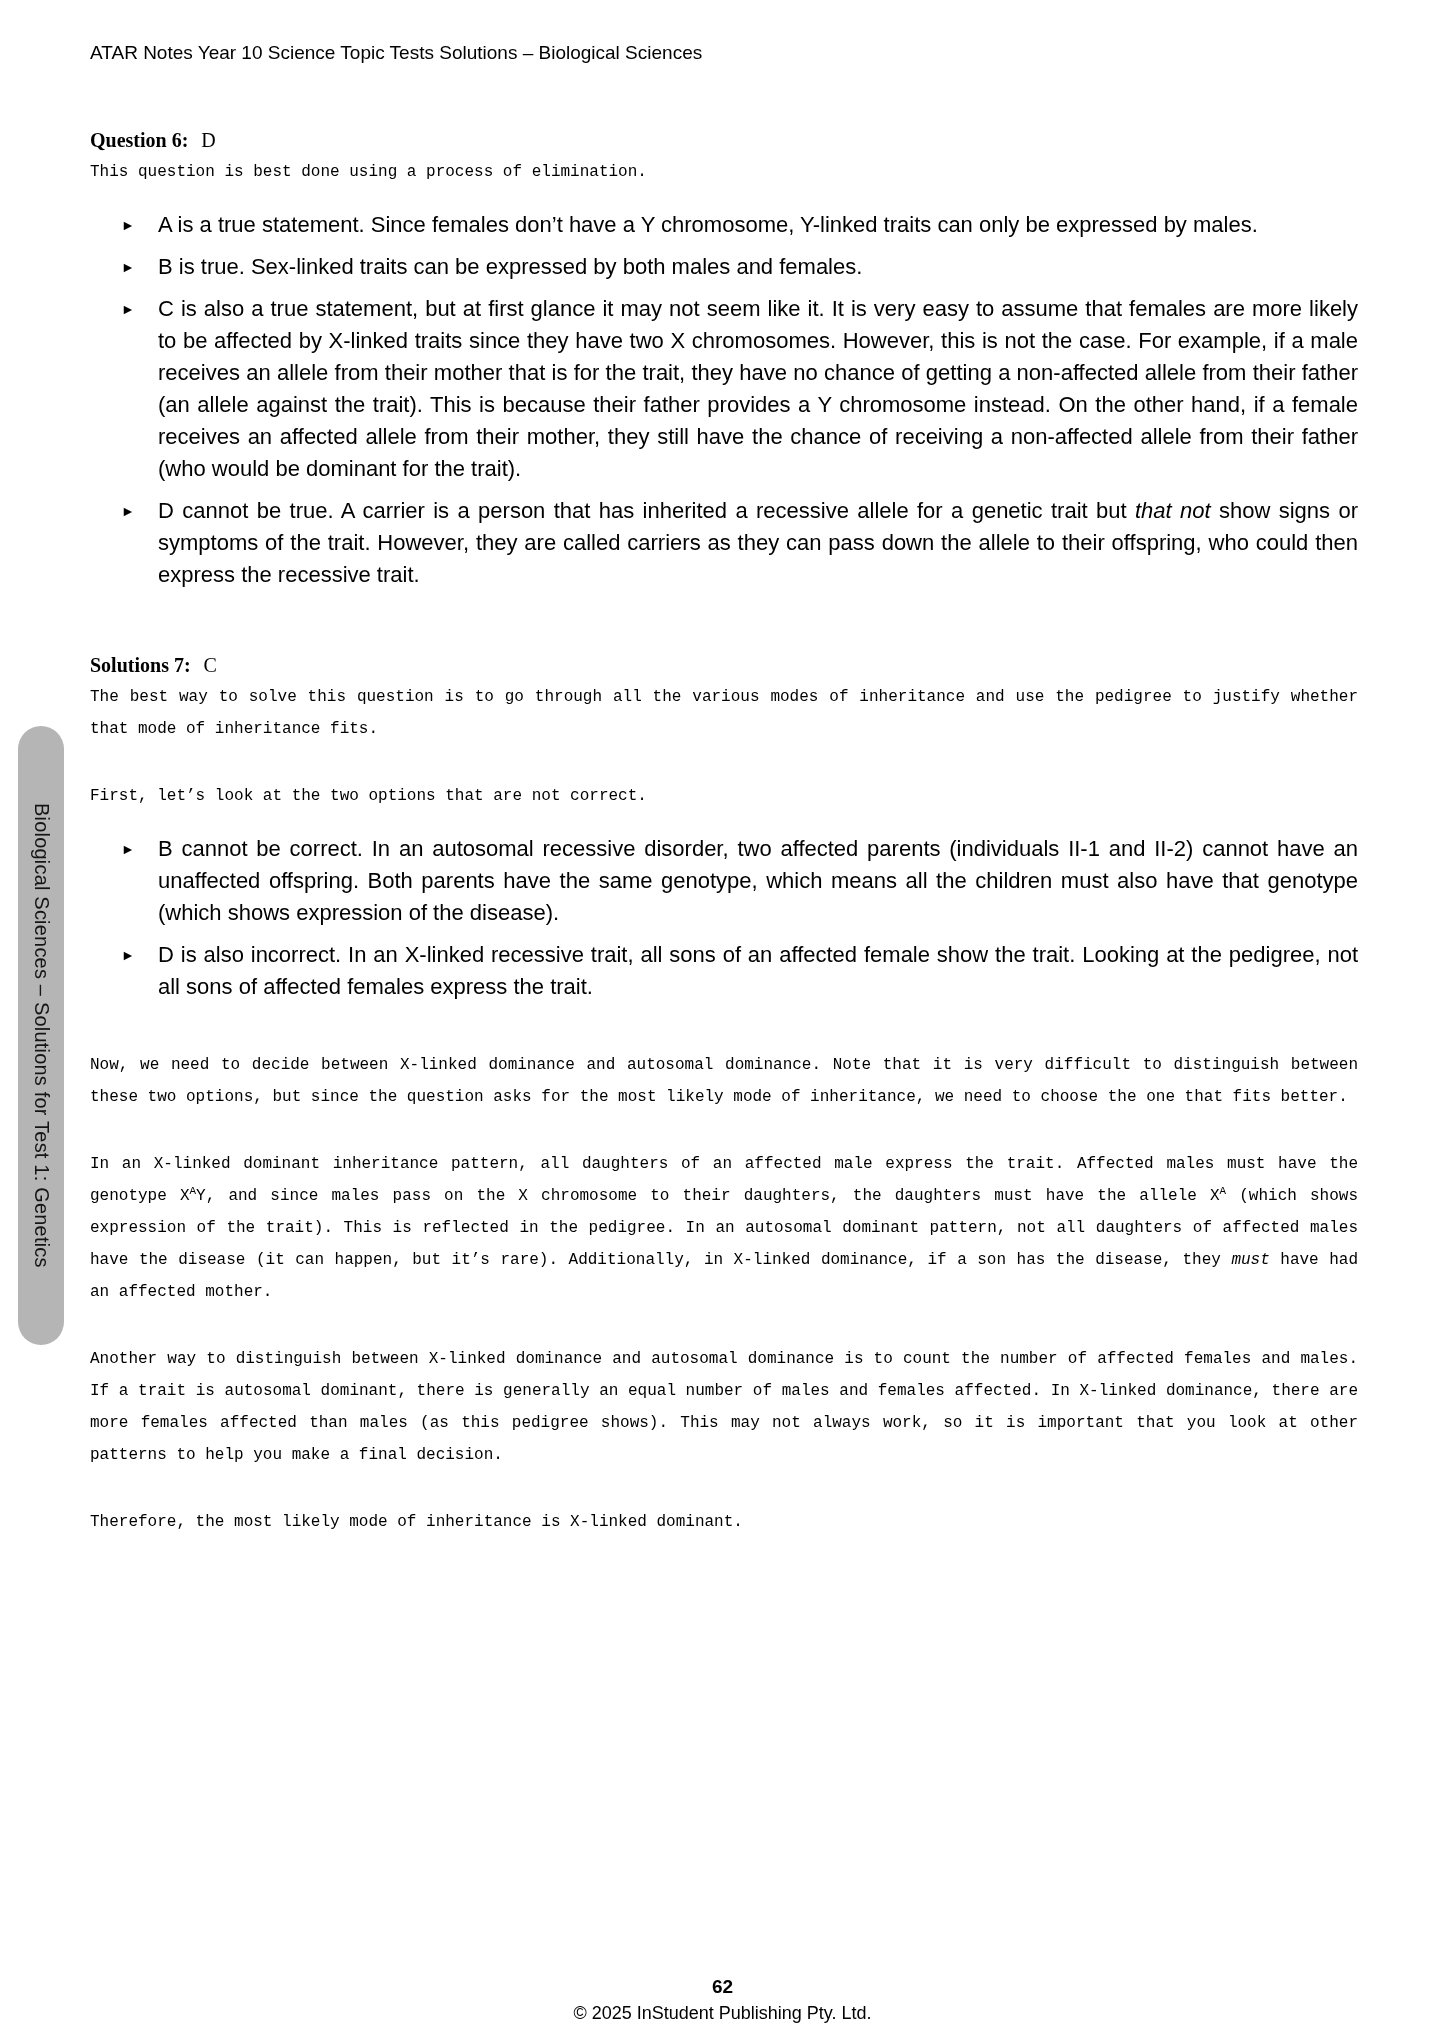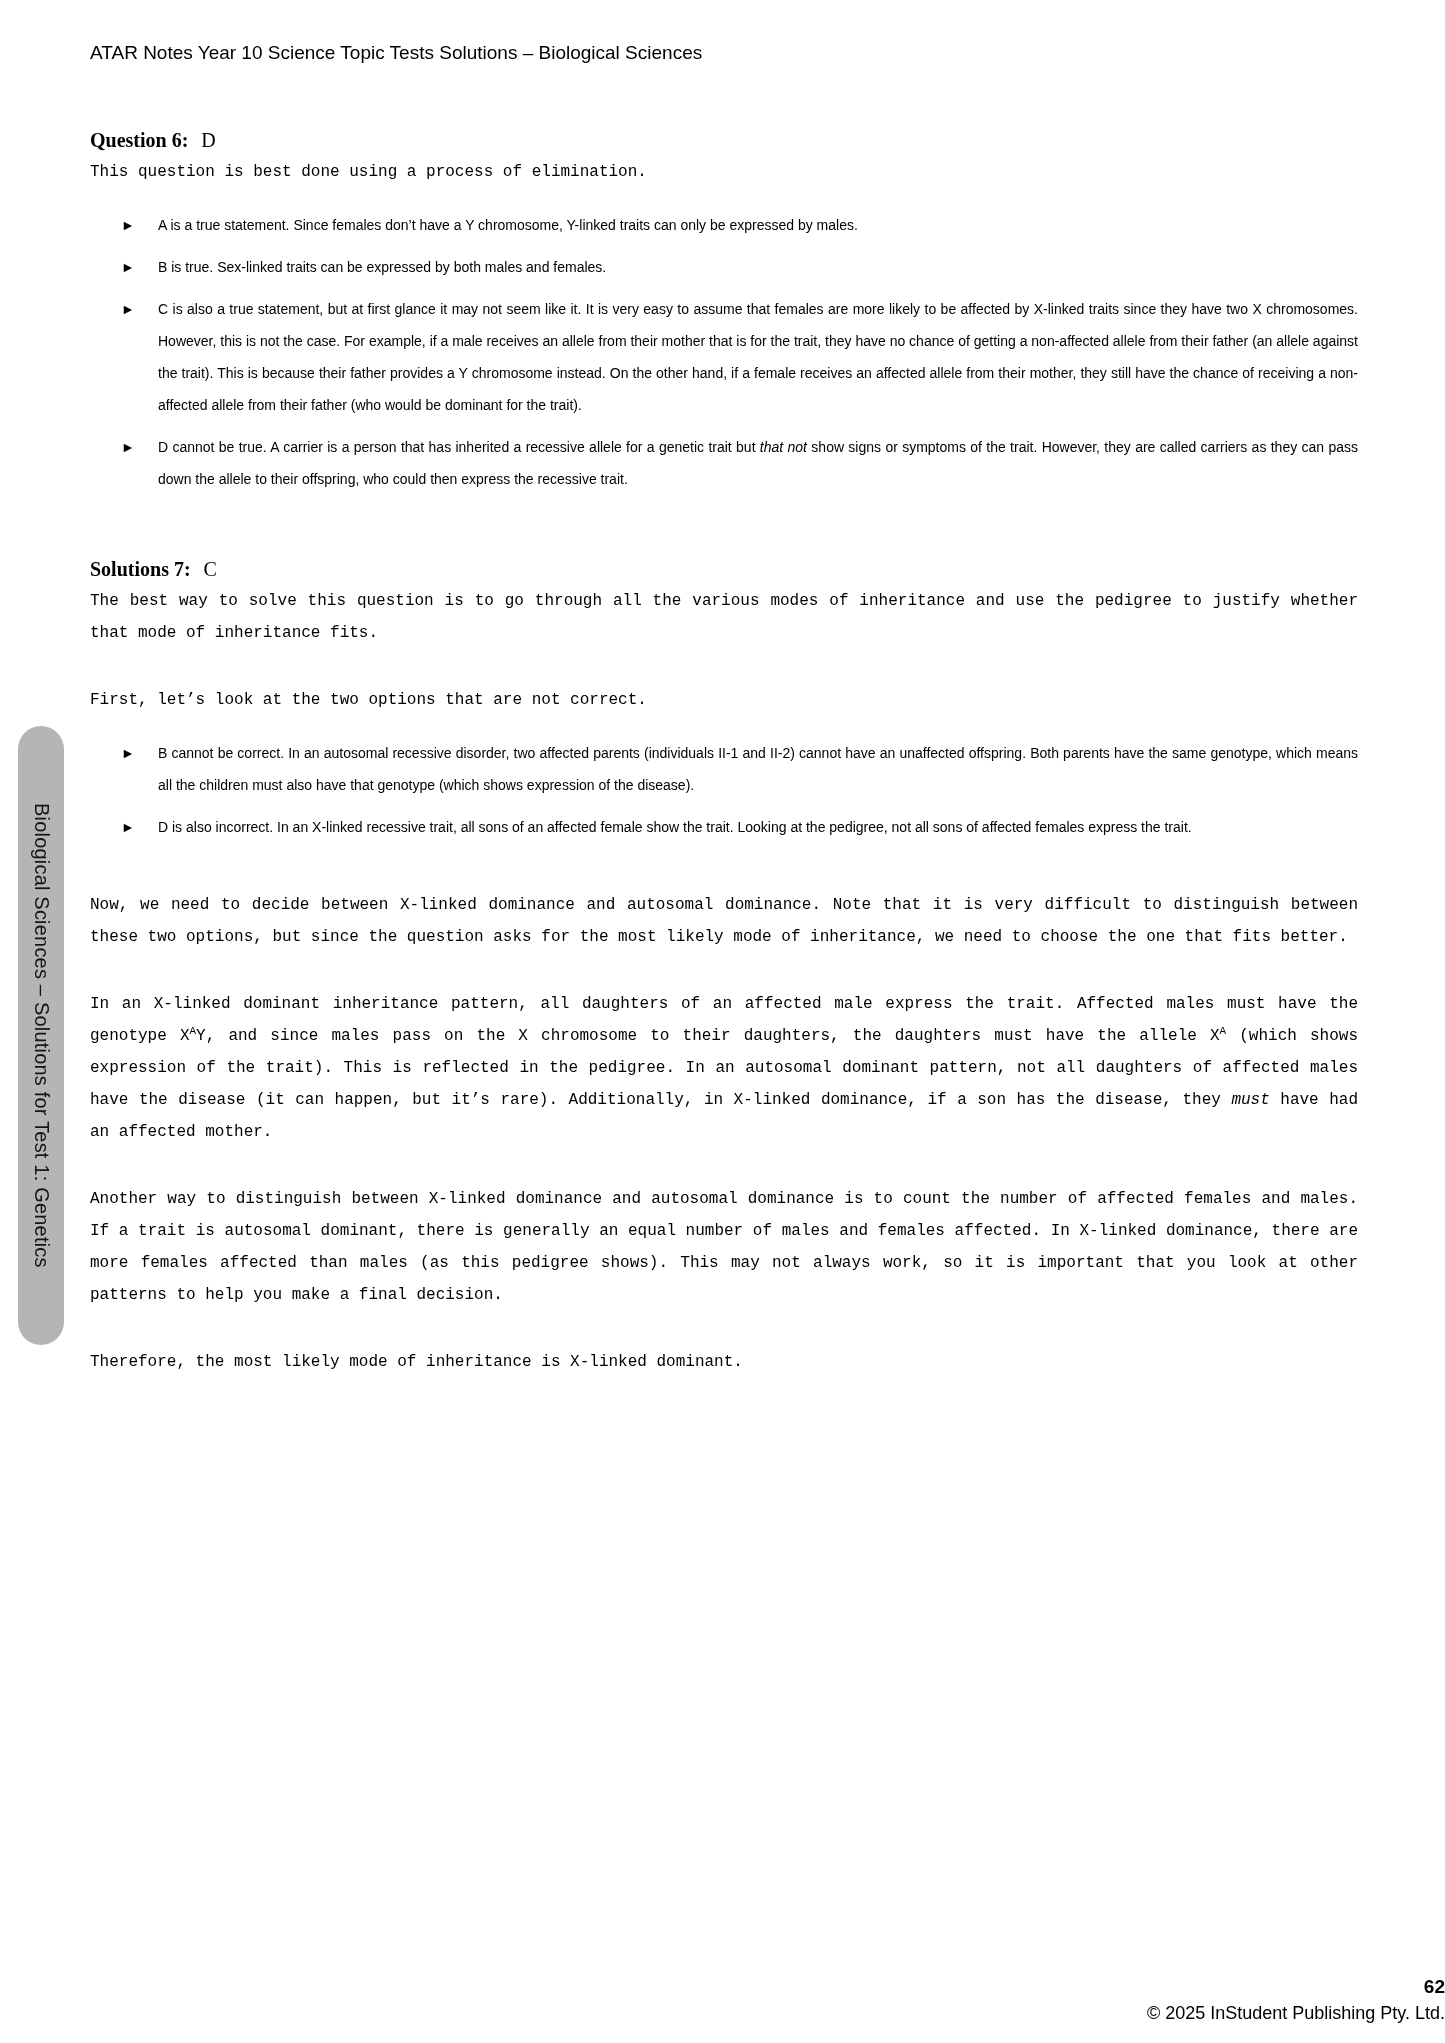--- a/index.html
+++ b/index.html
@@ -36,24 +36,24 @@
   .doc-header { font-size:19px; line-height:26px; }
   .q-heading { margin-top:58px; font-size:20px; line-height:32px; font-weight:bold;font-family:Liberation Serif, serif; }
   .q-heading .q-answer { font-weight:normal; margin-left:13px; }
   .para { font-size:16px; line-height:32px; text-align:justify;font-family:Liberation Mono, monospace; }
   .gap { margin-top:35px; }
   .gap-lg { margin-top:46px; }
   ul.bullets { list-style:none; margin-top:21px; }
   li.bullet { display:flex; }
   li.bullet + li.bullet { margin-top:10px; }
   .marker { flex:0 0 68px; padding-left:31px; font-size:14px; line-height:32px; color:#000; }
-  .li-text { flex:1; font-size:14px; line-height:32px; text-align:justify; }
+  .li-text { flex:1; font-size:22px; line-height:32px; text-align:justify; }
   sup { font-size:68%; line-height:0; vertical-align:super; }
   em { font-style:italic; }
-  .footer { position:absolute; left:0; bottom:16px; width:100%; text-align:right; }
+  .footer { position:absolute; left:0; bottom:16px; width:100%; text-align:center; }
   .page-number { font-size:19px; font-weight:bold; line-height:26px; }
   .copyright { font-size:18px; line-height:27px; }
 </style>
 </head>
 <body>
 
 <div class="page">
 
   <div class="sidebar-tab" style="background: rgb(181, 181, 181);">
     <span class="sidebar-label">Biological Sciences – Solutions for Test 1: Genetics</span>

